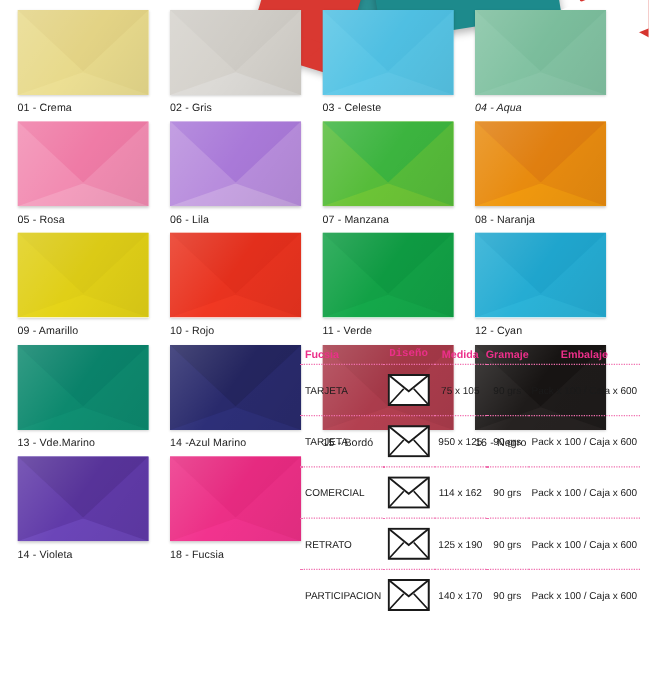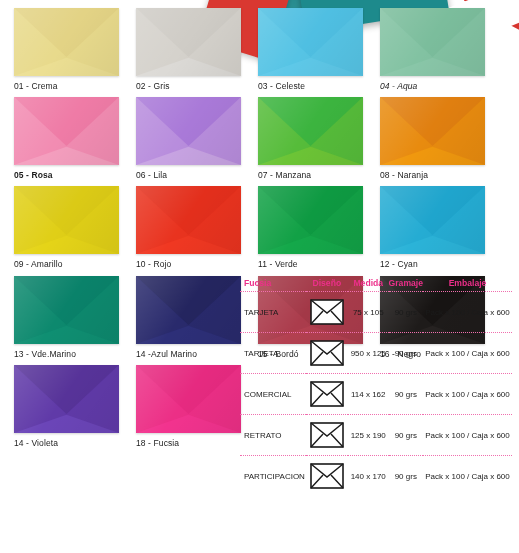--- a/index.html
+++ b/index.html
@@ -100,21 +100,21 @@
     color:#1b1b1b;
     text-align:center;
     padding:2px 0;
     white-space:nowrap;
     height:36px;
     vertical-align:middle;
   }
   #spec-table tr{border-bottom:1.4px dotted #f06fae;}
   #spec-table thead tr{border-bottom:1.4px dotted #f06fae;}
   .c-formato{width:62px;text-align:left !important;padding-left:4px !important;}
-  .c-diseno{width:44px;}
+  .c-diseno{width:44px;font-family:Liberation Mono, monospace;}
   .c-medida{width:42px;}
   .c-gramaje{width:34px;}
   .c-embalaje{width:90px;}
   th.c-formato{text-align:left !important;padding-left:4px !important;}
   .env-icon{display:block;margin:0 auto;}
 </style>
 </head>
 <body>
 
 <div id="page">
@@ -160,21 +160,21 @@
       <div class="cell" style="left: 380px; top: 8px; font-style: italic;">
         <div class="env">
           <div class="body" style="background:#89c6a8"></div>
           <div class="fold-l" style="background:#82c2a2"></div>
           <div class="fold-r" style="background:#82c2a2"></div>
           <div class="flap" style="background:#7bbd9c"></div>
           <div class="sheen"></div>
         </div>
         <div class="lbl">04 - Aqua</div>
       </div>
-      <div class="cell" style="left: 14px; top: 97px; font-weight: bold;">
+      <div class="cell" style="left: 14px; top: 97px;">
         <div class="env">
           <div class="body" style="background:#f49ebe"></div>
           <div class="fold-l" style="background:#f28cb2"></div>
           <div class="fold-r" style="background:#f28cb2"></div>
           <div class="flap" style="background:#ef7ba6"></div>
           <div class="sheen"></div>
         </div>
         <div class="lbl">05 - Rosa</div>
       </div>
       <div class="cell" style="left: 136px; top: 97px;">

